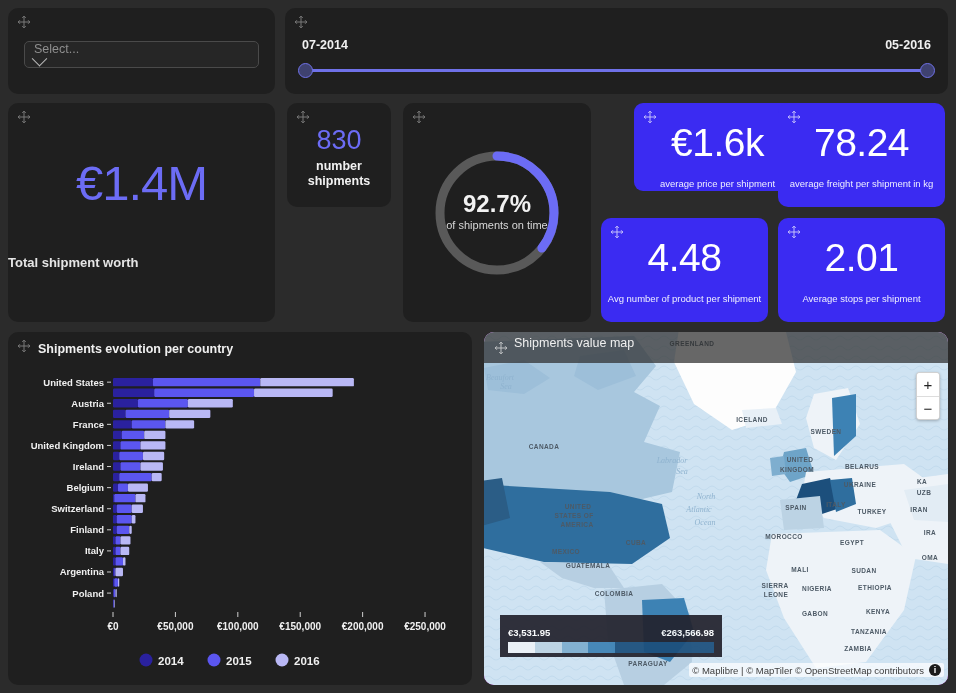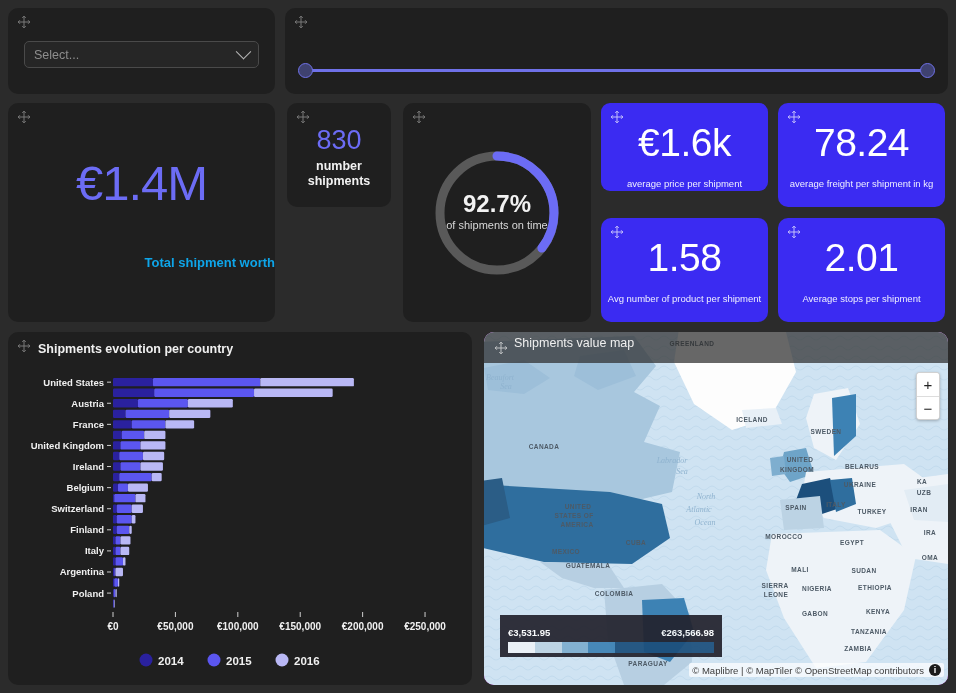--- a/index.html
+++ b/index.html
@@ -36,22 +36,23 @@
 
   
   #card-filter { left: 8px; top: 8px; width: 267px; height: 86px; }
   .select-box {
     position: absolute;
     left: 16px; top: 33px;
     width: 235px; height: 27px;
     border: 1px solid #4a4a4a;
     border-radius: 5px;
     background: #262626;
-    display: flex; align-items: center;
+    display: flex; align-items: flex-start;
     padding: 0 9px;
+    flex-direction: column;
   }
   .select-placeholder {
     color: #8e8e8e; font-size: 12.5px; flex: 1;
   }
   .chev {
     width: 11px; height: 11px;
     border-right: 1.6px solid #b9b9b9;
     border-bottom: 1.6px solid #b9b9b9;
     transform: rotate(45deg) translate(-2px,-2px);
   }
@@ -79,21 +80,21 @@
   #card-total { left: 8px; top: 103px; width: 267px; height: 219px; }
   .big-value {
     position: absolute; left: 0; right: 0; top: 52px;
     text-align: center;
     font-size: 49px; color: #6c6cf5;
     letter-spacing: -1px;
     font-weight: 400;
   }
   .big-label {
     position: absolute; left: 0; right: 0; top: 152px;
-    text-align: right; color: #0ea5e9;
+    text-align: left; color: #e5e5e5;
     font-size: 13px; font-weight: bold;
   }
 
   
   #card-unique { left: 287px; top: 103px; width: 104px; height: 104px; }
   #card-freight { left: 287px; top: 215px; width: 104px; height: 107px; }
   .sm-value {
     position: absolute; left: 0; right: 0; top: 22px;
     text-align: center; color: #6c6cf5; font-size: 27px;
   }
@@ -114,21 +115,21 @@
   .gauge-pct {
     position: absolute; left: 0; right: 0; top: 43px;
     text-align: center; color: #f2f2f2; font-size: 24px; font-weight: bold;
   }
   .gauge-sub {
     position: absolute; left: 0; right: 0; top: 72px;
     text-align: center; color: #d8d8d8; font-size: 11px;
   }
 
   
-  #card-avgprice   { left: 601px; top: 103px; width: 167px; height: 88px; border-radius: 9px; }
+  #card-avgprice   { left: 634px; top: 103px; width: 167px; height: 88px; border-radius: 9px; }
   #card-avgfreight { left: 778px; top: 103px; width: 167px; height: 104px; }
   #card-avgprod    { left: 601px; top: 218px; width: 167px; height: 104px; }
   #card-avgstops   { left: 778px; top: 218px; width: 167px; height: 104px; }
   .bl-value {
     position: absolute; left: 0; right: 0; top: 18px;
     text-align: center; color: #ffffff; font-size: 39px; font-weight: 400;
     letter-spacing: -.5px;
   }
   .bl-label {
     position: absolute; left: 4px; right: 4px; top: 75px;
@@ -218,20 +219,24 @@
       <span class="chev"></span>
     </div>
   </div>
 
   <div class="card" id="card-timeline">
     <span class="drag">
       <svg viewBox="0 0 24 24" fill="none" stroke="#d0d0d0" stroke-width="1.6">
         <path d="M12 2v20M2 12h20M12 2l-3 3M12 2l3 3M12 22l-3-3M12 22l3-3M2 12l3-3M2 12l3 3M22 12l-3-3M22 12l-3 3"></path>
       </svg>
     </span>
+    <div class="tl-labels">
+      <span>07-2014</span>
+      <span>05-2016</span>
+    </div>
     <div class="tl-track">
       <span class="tl-handle left"></span>
       <span class="tl-handle right"></span>
     </div>
   </div>
 
   <div class="card" id="card-total">
     <span class="drag">
       <svg viewBox="0 0 24 24" fill="none" stroke="#d0d0d0" stroke-width="1.6">
         <path d="M12 2v20M2 12h20M12 2l-3 3M12 2l3 3M12 22l-3-3M12 22l3-3M2 12l3-3M2 12l3 3M22 12l-3-3M22 12l-3 3"></path>
@@ -287,21 +292,21 @@
     <div class="bl-value">78.24</div>
     <div class="bl-label">average freight per shipment in kg</div>
   </div>
 
   <div class="card blue" id="card-avgprod">
     <span class="drag">
       <svg viewBox="0 0 24 24" fill="none" stroke="#ffffff" stroke-width="1.6">
         <path d="M12 2v20M2 12h20M12 2l-3 3M12 2l3 3M12 22l-3-3M12 22l3-3M2 12l3-3M2 12l3 3M22 12l-3-3M22 12l-3 3"></path>
       </svg>
     </span>
-    <div class="bl-value">1.58</div>
+    <div class="bl-value">4.48</div>
     <div class="bl-label">Avg number of product per shipment</div>
   </div>
 
   <div class="card blue" id="card-avgstops">
     <span class="drag">
       <svg viewBox="0 0 24 24" fill="none" stroke="#ffffff" stroke-width="1.6">
         <path d="M12 2v20M2 12h20M12 2l-3 3M12 2l3 3M12 22l-3-3M12 22l3-3M2 12l3-3M2 12l3 3M22 12l-3-3M22 12l-3 3"></path>
       </svg>
     </span>
     <div class="bl-value">2.01</div>

